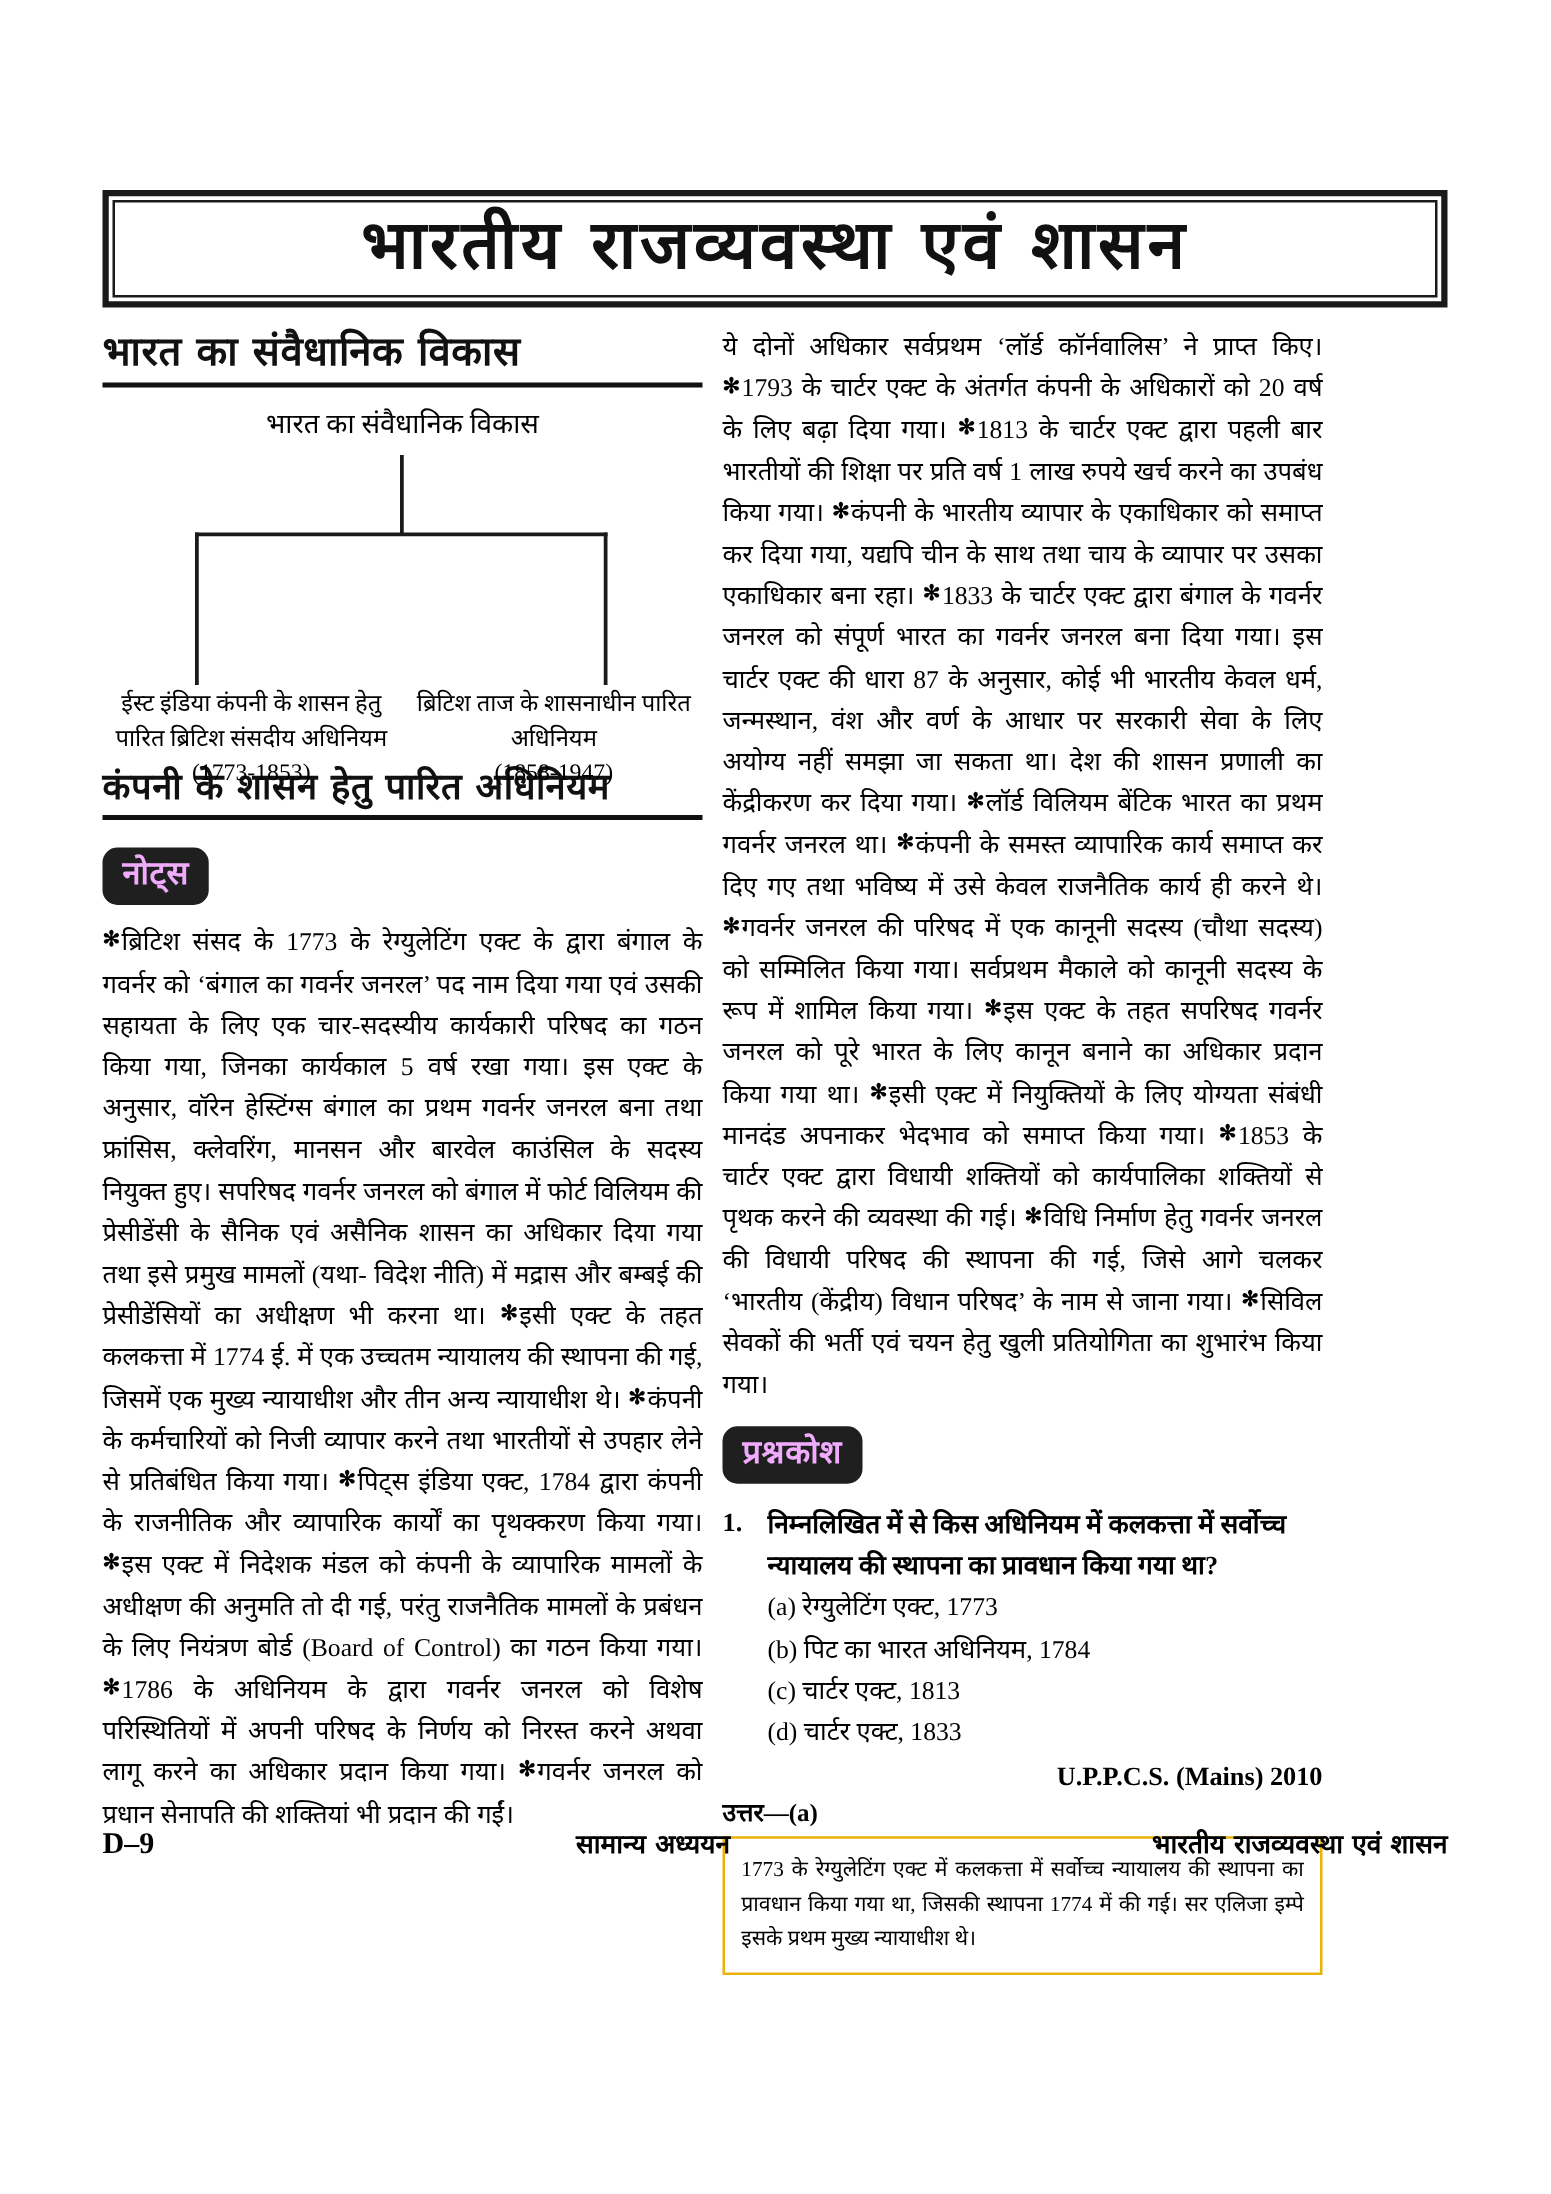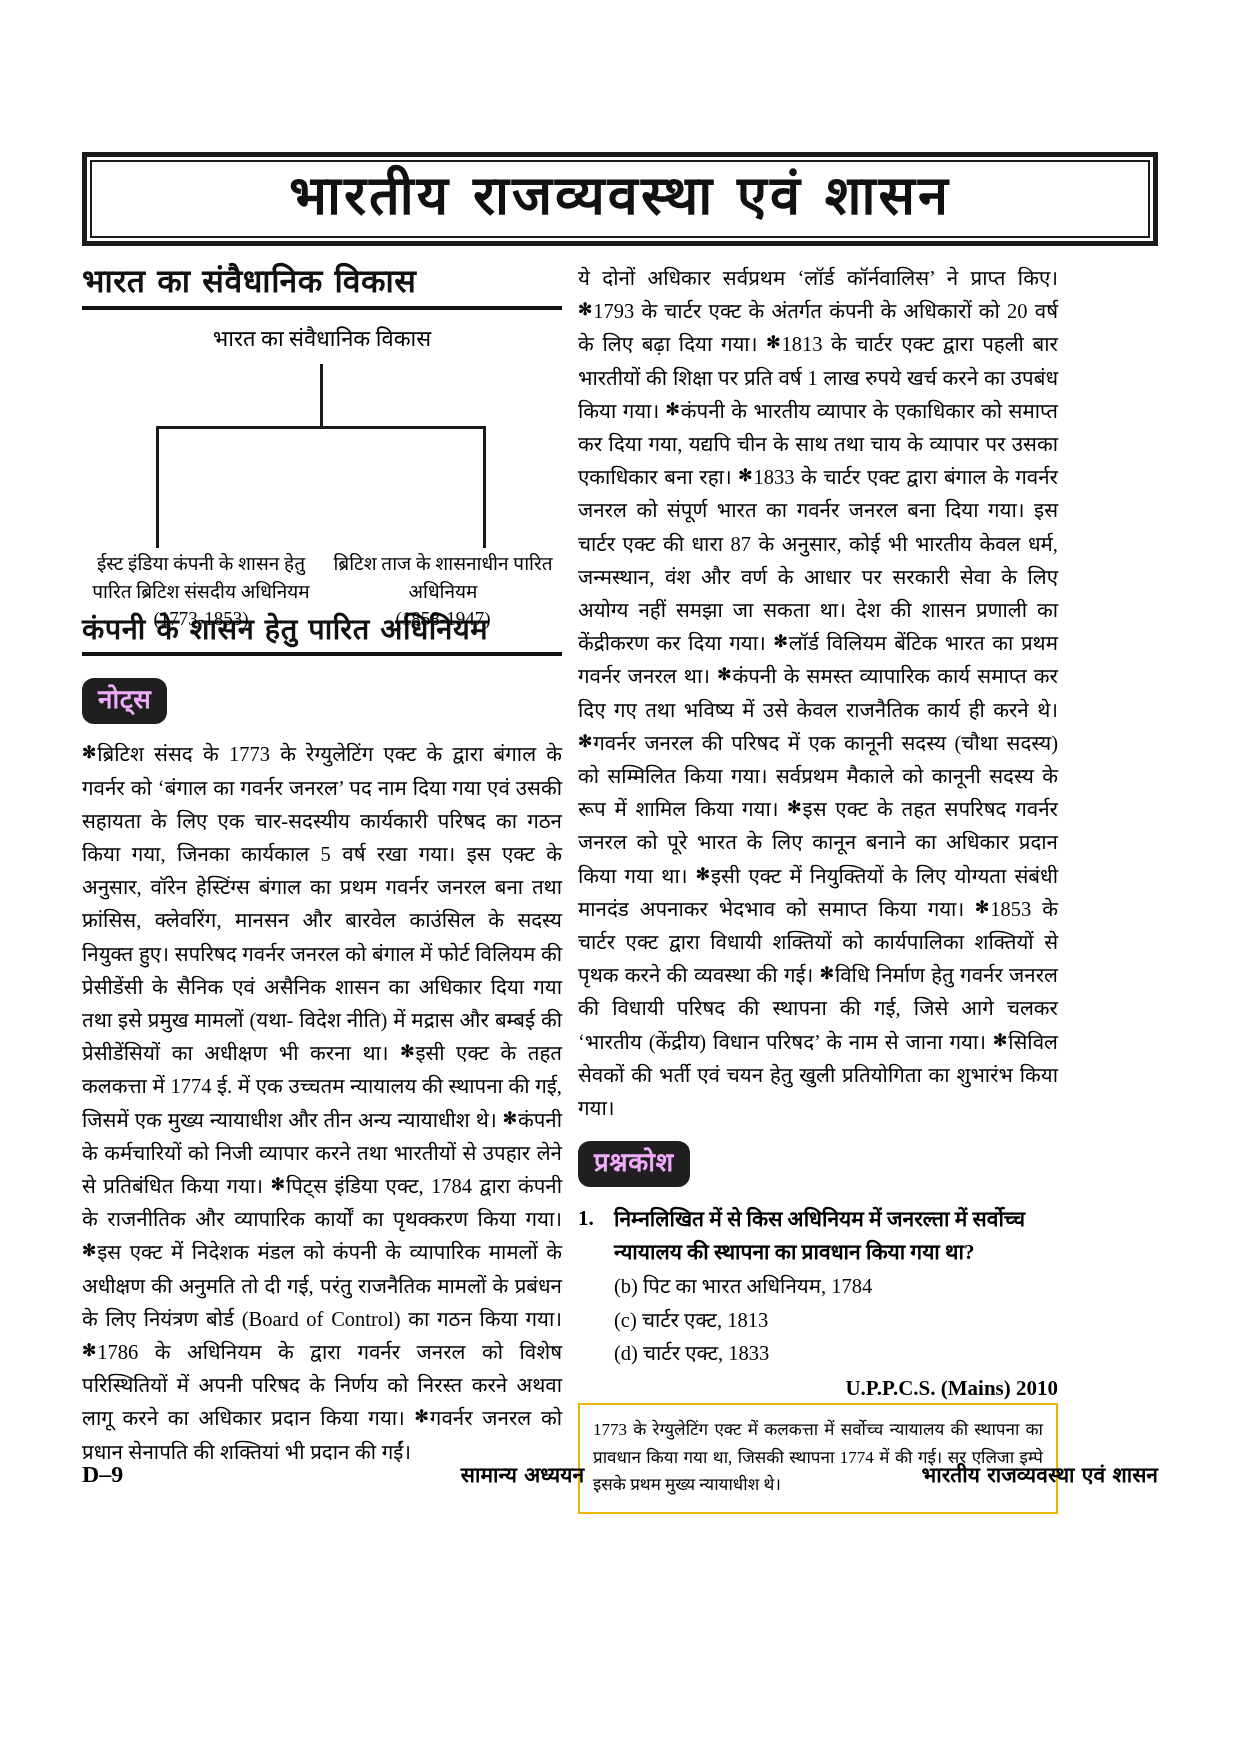--- a/index.html
+++ b/index.html
@@ -285,31 +285,33 @@
 
     <div class="col col-right">
 
       <p class="para">ये दोनों अधिकार सर्वप्रथम <b>‘लॉर्ड कॉर्नवालिस’</b> ने प्राप्त किए। <span class="star">✻</span><b>1793 के चार्टर एक्ट</b> के अंतर्गत कंपनी के अधिकारों को 20 वर्ष के लिए बढ़ा दिया गया। <span class="star">✻</span><b>1813 के चार्टर एक्ट</b> द्वारा पहली बार भारतीयों की शिक्षा पर <b>प्रति वर्ष 1 लाख रुपये खर्च</b> करने का उपबंध किया गया। <span class="star">✻</span>कंपनी के भारतीय व्यापार के एकाधिकार को समाप्त कर दिया गया, यद्यपि चीन के साथ तथा चाय के व्यापार पर उसका एकाधिकार बना रहा। <span class="star">✻</span><b>1833 के चार्टर एक्ट</b> द्वारा बंगाल के गवर्नर जनरल को संपूर्ण भारत का गवर्नर जनरल बना दिया गया। इस चार्टर एक्ट की धारा 87 के अनुसार, कोई भी भारतीय केवल धर्म, जन्मस्थान, वंश और वर्ण के आधार पर सरकारी सेवा के लिए अयोग्य नहीं समझा जा सकता था। देश की शासन प्रणाली का केंद्रीकरण कर दिया गया। <span class="star">✻</span><b>लॉर्ड विलियम बेंटिक</b> भारत का प्रथम गवर्नर जनरल था। <span class="star">✻</span>कंपनी के समस्त व्यापारिक कार्य समाप्त कर दिए गए तथा भविष्य में उसे केवल राजनैतिक कार्य ही करने थे। <span class="star">✻</span>गवर्नर जनरल की परिषद में एक <b>कानूनी सदस्य (चौथा सदस्य)</b> को सम्मिलित किया गया। सर्वप्रथम <b>मैकाले</b> को कानूनी सदस्य के रूप में शामिल किया गया। <span class="star">✻</span>इस एक्ट के तहत सपरिषद गवर्नर जनरल को पूरे भारत के लिए कानून बनाने का अधिकार प्रदान किया गया था। <span class="star">✻</span>इसी एक्ट में नियुक्तियों के लिए योग्यता संबंधी मानदंड अपनाकर भेदभाव को समाप्त किया गया। <span class="star">✻</span><b>1853 के चार्टर एक्ट</b> द्वारा विधायी शक्तियों को कार्यपालिका शक्तियों से पृथक करने की व्यवस्था की गई। <span class="star">✻</span>विधि निर्माण हेतु गवर्नर जनरल की विधायी परिषद की स्थापना की गई, जिसे आगे चलकर <b>‘भारतीय (केंद्रीय) विधान परिषद’</b> के नाम से जाना गया। <span class="star">✻</span>सिविल सेवकों की भर्ती एवं चयन हेतु खुली प्रतियोगिता का शुभारंभ किया गया।</p>
 
       <div class="badge">प्रश्नकोश</div>
 
       <div class="qblock">
         <div class="qrow">
           <div class="qnum">1.</div>
-          <div class="qtext">निम्नलिखित में से किस अधिनियम में जनरल्ता में सर्वोच्च न्यायालय की स्थापना का प्रावधान किया गया था?</div>
+          <div class="qtext">निम्नलिखित में से किस अधिनियम में कलकत्ता में सर्वोच्च न्यायालय की स्थापना का प्रावधान किया गया था?</div>
         </div>
 
         <div class="opts">
+          <div class="opt">(a) रेग्युलेटिंग एक्ट, 1773</div>
           <div class="opt">(b) पिट का भारत अधिनियम, 1784</div>
           <div class="opt">(c) चार्टर एक्ट, 1813</div>
           <div class="opt">(d) चार्टर एक्ट, 1833</div>
         </div>
 
         <div class="source">U.P.P.C.S. (Mains) 2010</div>
 
+        <div class="answer">उत्तर—(a)</div>
 
         <div class="expl-box">1773 के रेग्युलेटिंग एक्ट में कलकत्ता में सर्वोच्च न्यायालय की स्थापना का प्रावधान किया गया था, जिसकी स्थापना 1774 में की गई। सर एलिजा इम्पे इसके प्रथम मुख्य न्यायाधीश थे।</div>
       </div>
     </div>
   </div>
 
   <div class="footer">
     <div class="footer-left">D–9</div>
     <div class="footer-center">सामान्य अध्ययन</div>
     <div class="footer-right">भारतीय राजव्यवस्था एवं शासन</div>

